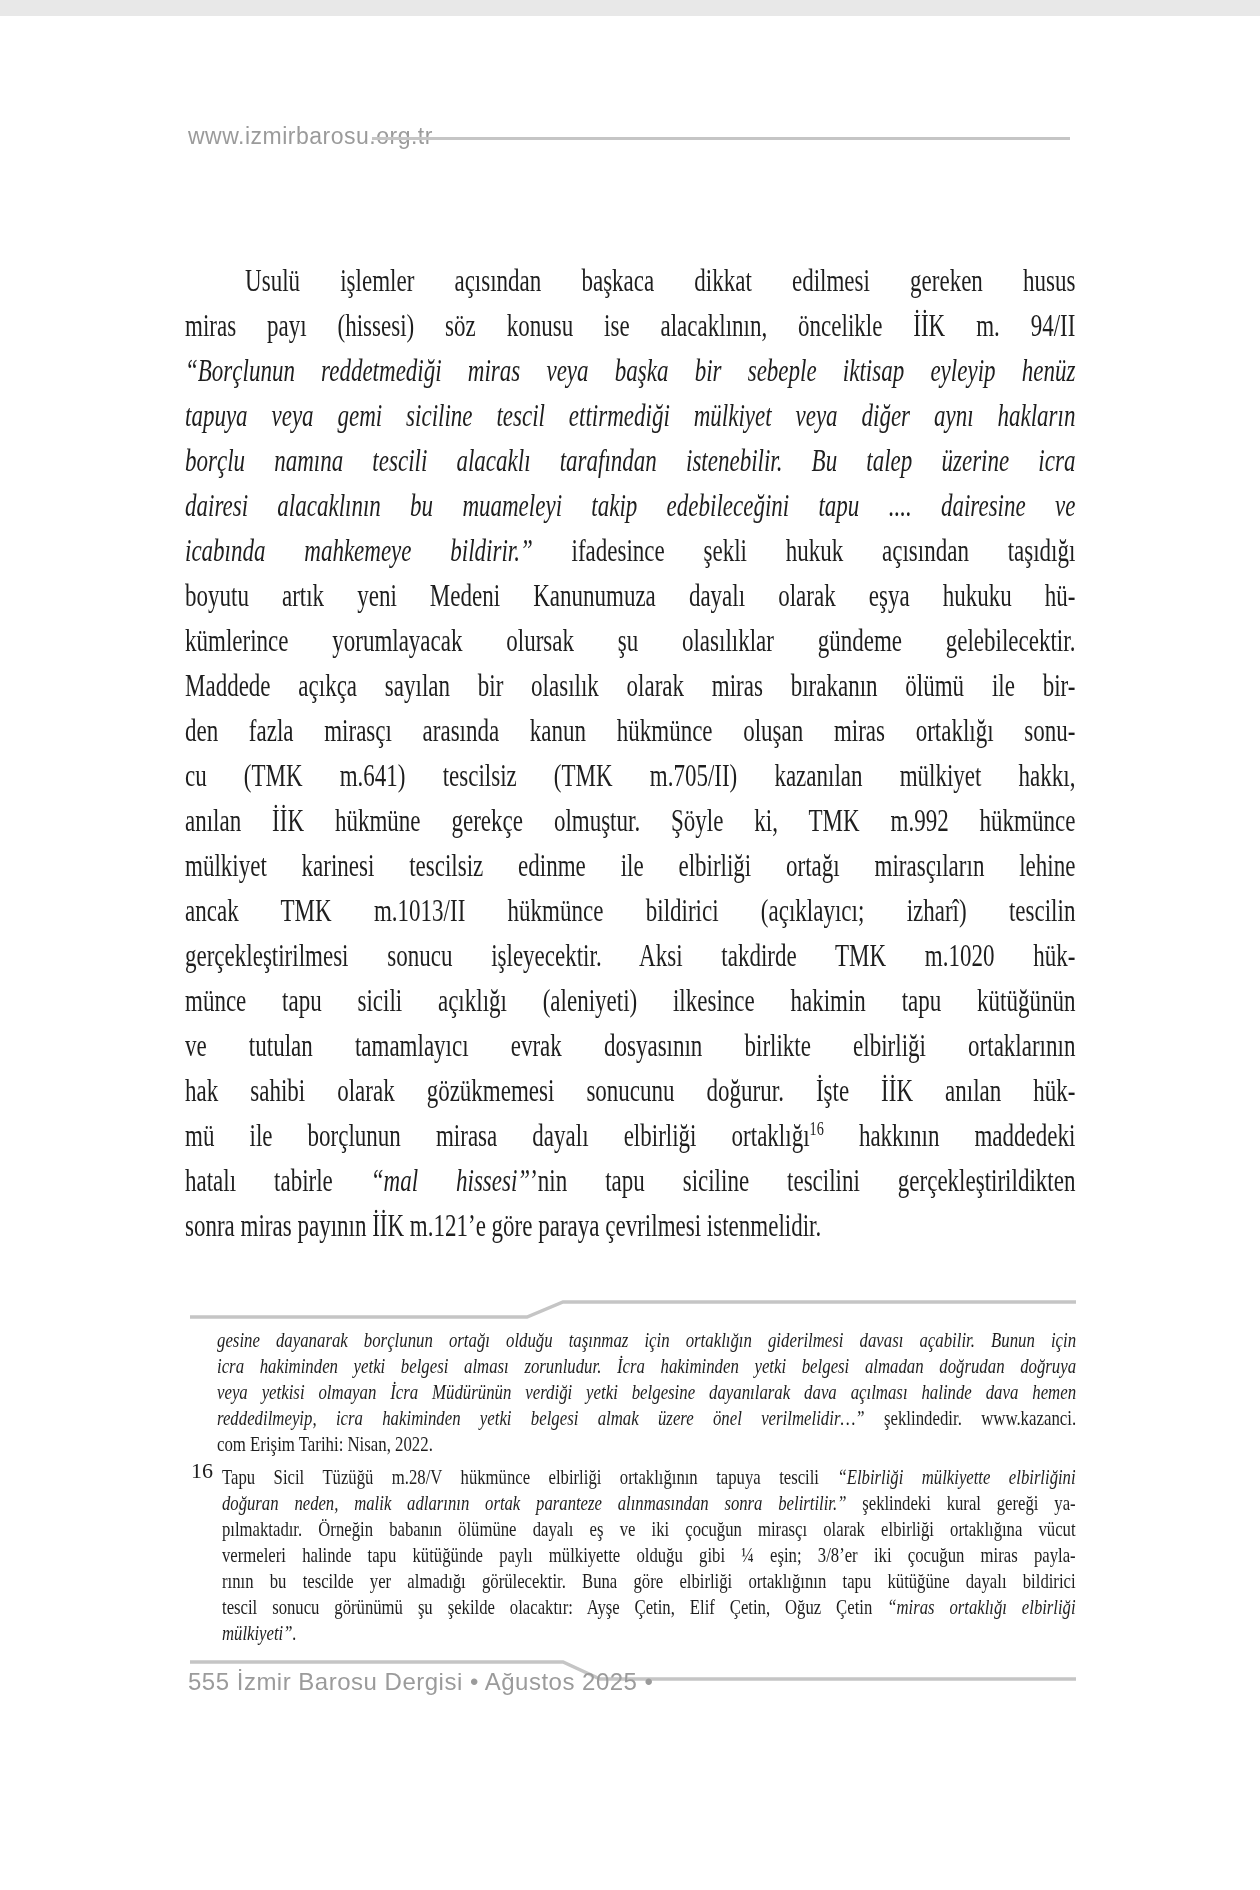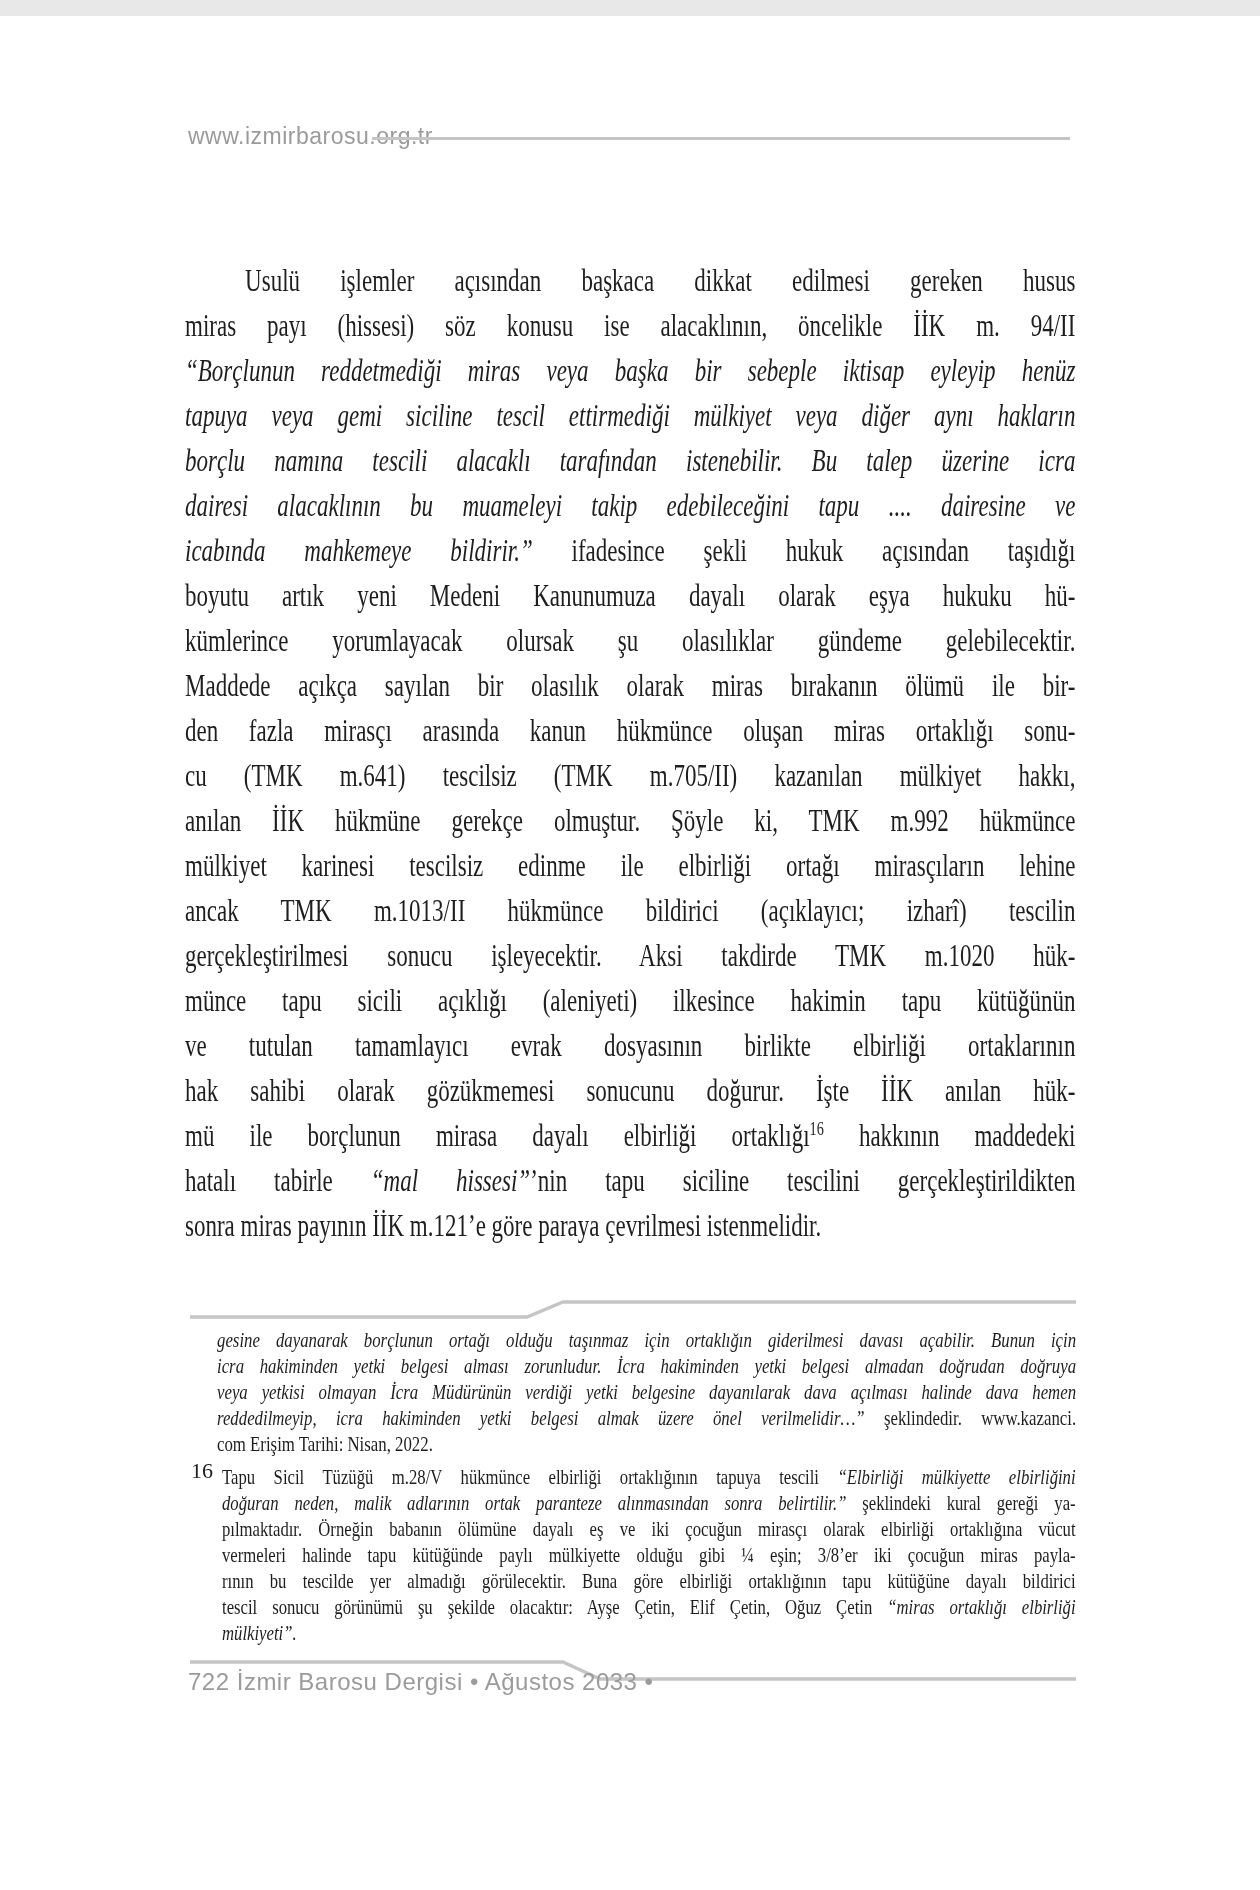--- a/index.html
+++ b/index.html
@@ -144,15 +144,15 @@
       <div class="line"><span class="run-r">vermeleri halinde tapu kütüğünde paylı mülkiyette olduğu gibi ¼ eşin; 3/8’er iki çocuğun miras payla-</span></div>
       <div class="line"><span class="run-r">rının bu tescilde yer almadığı görülecektir. Buna göre elbirliği ortaklığının tapu kütüğüne dayalı bildirici</span></div>
       <div class="line"><span class="run-r">tescil sonucu görünümü şu şekilde olacaktır: Ayşe Çetin, Elif Çetin, Oğuz Çetin </span><span class="run-i">“miras ortaklığı elbirliği</span></div>
       <div class="line last"><span class="run-i">mülkiyeti”.</span></div>
     </div>
 
   <svg class="step-svg footer-rule" viewBox="0 0 900 32" aria-hidden="true">
     <polyline points="5,8 378,8 415,25 891,25"></polyline>
   </svg>
 
-  <div class="footer-text">722 İzmir Barosu Dergisi • Ağustos 2033 •</div>
+  <div class="footer-text">555 İzmir Barosu Dergisi • Ağustos 2025 •</div>
 
 </div>
 
 </body></html>

